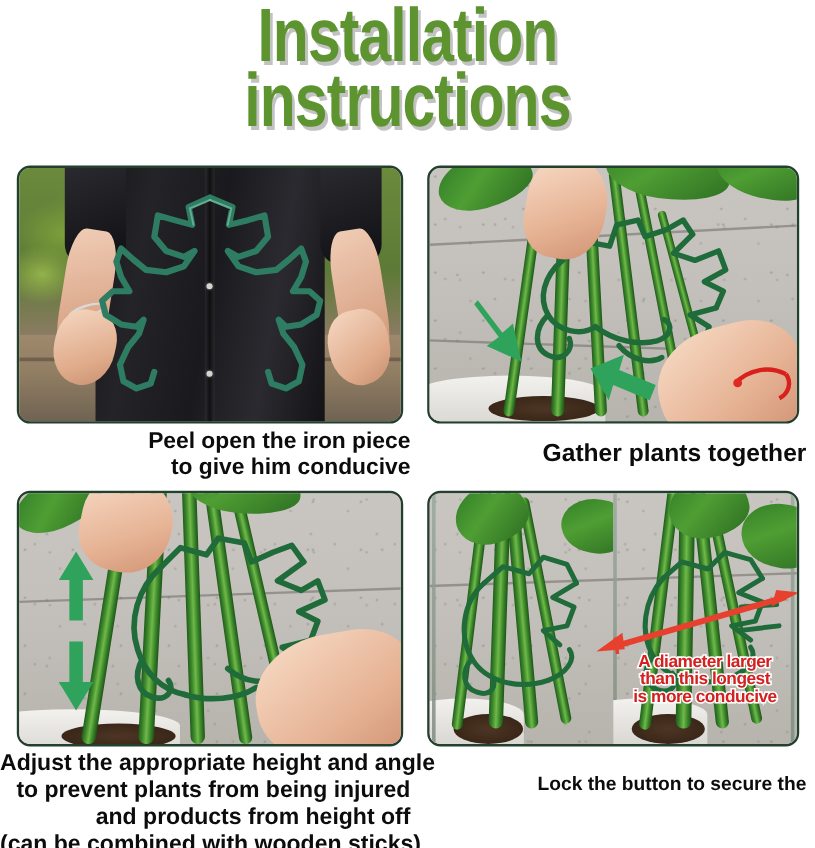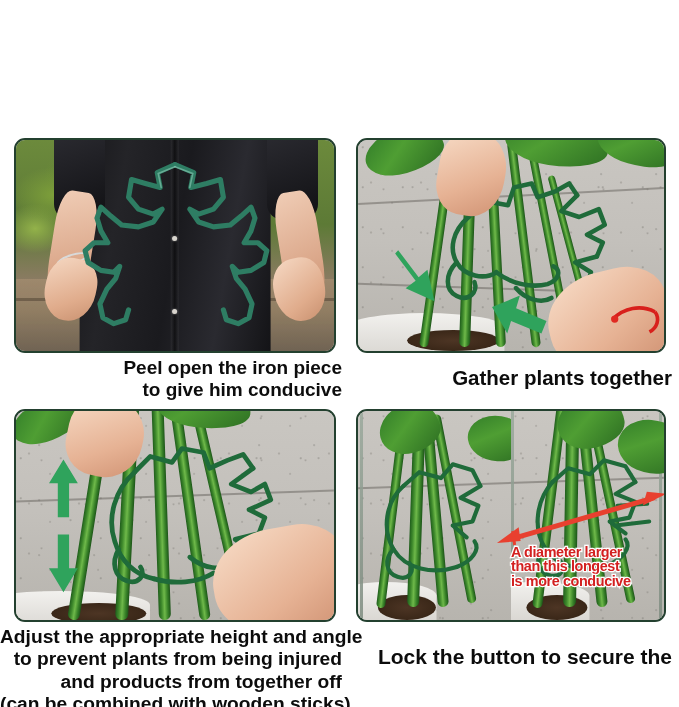--- a/index.html
+++ b/index.html
@@ -59,21 +59,21 @@
     position: absolute;
     text-align: right;
     font-weight: bold;
     color: #0c0c0c;
     line-height: 1.16;
     font-family: "Liberation Sans", sans-serif;
   }
   #cap1 { left: 8px;  top: 357px; width: 334px; font-size: 19px; }
   #cap2 { left: 350px; top: 366px; width: 322px; font-size: 20.5px; }
   #cap3 { left: 0px;   top: 626px; width: 342px; font-size: 19.2px; }
-  #cap4 { left: 350px; top: 645px; width: 322px; font-size: 21px; }
+  #cap4 { left: 350px; top: 645px; width: 322px; font-size: 16px; }
   .caption span { display: block; white-space: nowrap; }
 
   
   .p1-bg-garden {
     position: absolute; left: 0; top: 0; width: 100%; height: 100%;
     background:
       radial-gradient(ellipse 60px 40px at 12% 26%, #7d9f3a 0%, rgba(125,159,58,0) 70%),
       radial-gradient(ellipse 45px 35px at 6% 42%, #93b24a 0%, rgba(147,178,74,0) 70%),
       radial-gradient(ellipse 50px 38px at 20% 16%, #6f9336 0%, rgba(111,147,54,0) 70%),
       linear-gradient(180deg, #6c8a3c 0%, #5d7a36 40%, #8a7b62 66%, #b9a893 80%, #9a8d7c 100%);
@@ -190,33 +190,37 @@
     background: linear-gradient(180deg, #9aa99c, #7e8c80);
     opacity: .85;
   }
   .redtext {
     position: absolute;
     font-family: "Liberation Sans", sans-serif;
     font-weight: bold;
     font-size: 14.4px;
     line-height: 1.02;
     color: #d32020;
-    text-align: left;
+    text-align: center;
     letter-spacing: -0.4px;
     -webkit-text-stroke: 2.6px #ffffff;
     paint-order: stroke fill;
     white-space: nowrap;
   }
   .redtext span { display: block; }
 </style>
 </head>
 <body>
 
 <div id="page">
 
+  <div id="title">
+    <span class="tline l1">Installation</span>
+    <span class="tline l2">instructions</span>
+  </div>
 
   <div class="panel" id="panel1">
     <div class="scene">
       <div class="p1-bg-garden"></div>
       <div class="p1-wall"></div>
       <div class="p1-shirt">
         <div class="p1-placket"></div>
         <div class="p1-btn b1"></div>
         <div class="p1-btn b2"></div>
       </div>
@@ -350,21 +354,21 @@
                   border-radius:42% 44% 48% 40%;transform:rotate(12deg);"></div>
       <div style="position:absolute;left:62%;top:56%;width:42%;height:50%;
                   background:linear-gradient(150deg,#f8ddc8,#e6b294 62%,#cf9172);
                   border-radius:48% 34% 30% 46%;transform:rotate(-10deg);"></div>
     </div>
   </div>
 
   <div class="caption" id="cap3">
     <span>Adjust the appropriate height and angle</span>
     <span>to prevent plants from being injured</span>
-    <span>and products from together off</span>
+    <span>and products from height off</span>
     <span>(can be combined with wooden sticks)</span>
   </div>
 
   <div class="panel" id="panel4">
     <div class="scene">
       <div class="ground"></div>
       <div class="crack" style="left:0;top:34%;width:100%;height:2px;transform:rotate(-2deg);"></div>
 
       <div style="position:absolute;left:0;top:0;width:50%;height:100%;overflow:hidden;">
         <div class="pot" style="left:18%;bottom:-12%;width:66%;height:30%;"></div>

